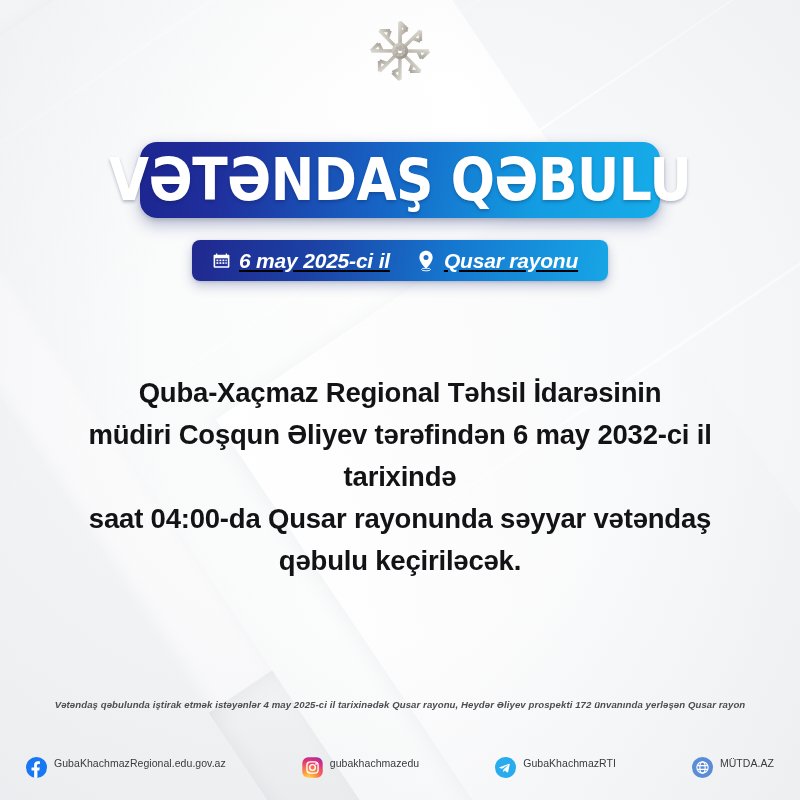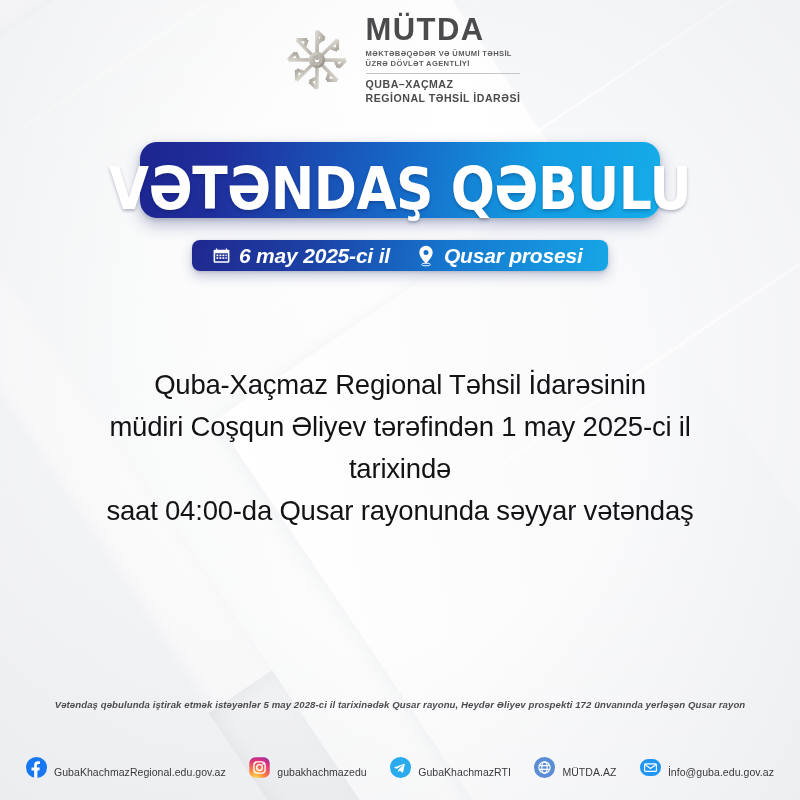--- a/index.html
+++ b/index.html
@@ -88,68 +88,68 @@
     letter-spacing:.5px; line-height:1.3;
     text-transform:uppercase;
   }
 
   
   .banner {
     position:absolute; top:142px; left:140px; width:520px; height:76px;
     border-radius:17px;
     background:linear-gradient(100deg,#1d2590 0%,#1f2f9c 16%,#1666c6 48%,#139ce2 76%,#16ace9 100%);
     box-shadow:0 7px 16px rgba(30,45,120,.30), 0 2px 5px rgba(0,0,0,.16);
-    display:flex; align-items:flex-end; justify-content:center;
+    display:flex; align-items:center; justify-content:center;
   }
   .banner-text {
     font-family:"DejaVu Sans", sans-serif;
     font-size:50px; font-weight:bold;
     color:#ffffff; letter-spacing:-0.5px;
     transform:scaleX(1.04) scaleY(1.17);
     text-shadow:0 2px 3px rgba(10,20,70,.28);
     white-space:nowrap;
   }
 
   
   .subbar {
-    position:absolute; top:240px; left:192px; width:416px; height:31px;
+    position:absolute; top:240px; left:192px; width:416px; height:41px;
     border-radius:8px;
     background:linear-gradient(100deg,#20288f 0%,#1c40a4 28%,#1577cf 62%,#17a6e6 100%);
     box-shadow:0 5px 12px rgba(30,45,120,.26), 0 1px 3px rgba(0,0,0,.15);
-    display:flex; align-items:center; padding:12px 20px; gap:26px;
+    display:flex; align-items:center; padding:12px 20px; gap:26px;text-decoration:underline;
   }
   .sb-item { display:flex; align-items:center; gap:8px; }
   .sb-item .ic { display:flex; align-items:center; flex:none; }
   .sb-text {
     font-size:21px; font-style:italic; font-weight:bold;
     color:#fff; white-space:nowrap; letter-spacing:-.2px;
   }
 
   
   .body-text {
-    position:absolute; top:364px; left:60px; width:680px;
+    position:absolute; top:372px; left:60px; width:680px;
     text-align:center;
-    font-size:27.5px; font-weight:normal; color:#131316;
+    font-size:27.5px; font-weight:bold; color:#131316;
     line-height:1.53; letter-spacing:-.2px;
   }
 
   
   .fine {
     position:absolute; top:697px; left:28px; width:744px;
     text-align:center;
     font-size:9.6px; font-style:italic; font-weight:bold;
     color:#4d4d51; line-height:1.75; letter-spacing:.08px;
   }
 
   
   .social {
     position:absolute; top:757px; left:26px; width:748px;
     display:flex; align-items:center; justify-content:space-between;
   }
-  .soc { display:flex; align-items:flex-end; gap:7px; }
+  .soc { display:flex; align-items:flex-start; gap:7px; }
   .soc-ic { width:21px; height:21px; flex:none; }
   .soc-label {
     font-size:10.5px; color:#3a3a3e; white-space:nowrap; letter-spacing:.05px;
   }
 </style>
 </head>
 <body>
 
 <div class="bg">
   <div class="bg-base"></div>
@@ -198,32 +198,20 @@
         </g>
       <g transform="rotate(270 50 50)">
           <path d="M50 47 L50 11 M50 11 L60 21 M50 26 L60 21"></path>
         </g>
       <g transform="rotate(315 50 50)">
           <path d="M50 47 L50 11 M50 11 L60 21 M50 26 L60 21"></path>
         </g>
     </g>
     <circle cx="50" cy="50" r="9" fill="none" stroke="url(#embg)" stroke-width="4"></circle>
   </svg>
-  <div class="logo-text">
-    <div class="logo-main">MÜTDA</div>
-    <div class="logo-sub1">
-      <div>Məktəbəqədər və ümumi təhsil</div>
-      <div>üzrə Dövlət Agentliyi</div>
-    </div>
-    <div class="logo-rule"></div>
-    <div class="logo-sub2">
-      <div>QUBA–XAÇMAZ</div>
-      <div>REGİONAL TƏHSİL İDARƏSİ</div>
-    </div>
-  </div>
 </div>
 
 <div class="banner">
   <div class="banner-text">VƏTƏNDAŞ QƏBULU</div>
 </div>
 
 <div class="subbar">
   <div class="sb-item">
     <span class="ic">
       <svg width="19" height="19" viewBox="0 0 24 24" fill="#fff">
@@ -241,32 +229,33 @@
     </span>
     <span class="sb-text">6 may 2025-ci il</span>
   </div>
   <div class="sb-item">
     <span class="ic">
       <svg width="20" height="22" viewBox="0 0 24 26" fill="#fff">
         <path d="M12 .8C7.6.8 4 4.4 4 8.8c0 5.9 8 13.4 8 13.4s8-7.5 8-13.4c0-4.4-3.6-8-8-8zm0 11a3 3 0 110-6 3 3 0 010 6z"></path>
         <ellipse cx="12" cy="23.2" rx="5.4" ry="1.6" fill="none" stroke="#fff" stroke-width="1.1"></ellipse>
       </svg>
     </span>
-    <span class="sb-text">Qusar prosesi</span>
+    <span class="sb-text">Qusar rayonu</span>
   </div>
 </div>
 
 <div class="body-text">
   <div>Quba-Xaçmaz Regional Təhsil İdarəsinin</div>
-  <div>müdiri Coşqun Əliyev tərəfindən 1 may 2025-ci il tarixində</div>
+  <div>müdiri Coşqun Əliyev tərəfindən 6 may 2032-ci il tarixində</div>
   <div>saat 04:00-da Qusar rayonunda səyyar vətəndaş</div>
+  <div>qəbulu keçiriləcək.</div>
 </div>
 
 <div class="fine">
-  <div>Vətəndaş qəbulunda iştirak etmək istəyənlər 5 may 2028-ci il tarixinədək Qusar rayonu, Heydər Əliyev prospekti 172 ünvanında yerləşən Qusar rayon</div>
+  <div>Vətəndaş qəbulunda iştirak etmək istəyənlər 4 may 2025-ci il tarixinədək Qusar rayonu, Heydər Əliyev prospekti 172 ünvanında yerləşən Qusar rayon</div>
 </div>
 
 <div class="social">
 
   <div class="soc">
     <svg class="soc-ic" viewBox="0 0 32 32">
       <circle cx="16" cy="16" r="16" fill="#1877F2"></circle>
       <path d="M20.3 20.6l.7-4.6h-4.4v-3c0-1.25.62-2.47 2.58-2.47H21.2V6.6s-1.67-.29-3.27-.29c-3.34 0-5.52 2.02-5.52 5.68V16H8.4v4.6h4.01v11.1a16.1 16.1 0 005 0V20.6h3.89z" fill="#fff"></path>
     </svg>
     <span class="soc-label">GubaKhachmazRegional.edu.gov.az</span>
@@ -304,22 +293,14 @@
       <circle cx="16" cy="16" r="16" fill="#5B8DD6"></circle>
       <g fill="none" stroke="#fff" stroke-width="1.7">
         <circle cx="16" cy="16" r="8.6"></circle>
         <ellipse cx="16" cy="16" rx="4" ry="8.6"></ellipse>
         <path d="M7.6 13.1h16.8M7.6 18.9h16.8"></path>
       </g>
     </svg>
     <span class="soc-label">MÜTDA.AZ</span>
   </div>
 
-  <div class="soc">
-    <svg class="soc-ic" viewBox="0 0 32 32">
-      <rect x="0" y="3" width="32" height="26" rx="13" fill="#2196F3"></rect>
-      <rect x="7" y="10.5" width="18" height="11.5" rx="1.6" fill="none" stroke="#fff" stroke-width="1.8"></rect>
-      <path d="M7.6 11.4l8.4 6.2 8.4-6.2" fill="none" stroke="#fff" stroke-width="1.8" stroke-linecap="round" stroke-linejoin="round"></path>
-    </svg>
-    <span class="soc-label">İnfo@guba.edu.gov.az</span>
-  </div>
 
 </div>
 
 </body></html>

